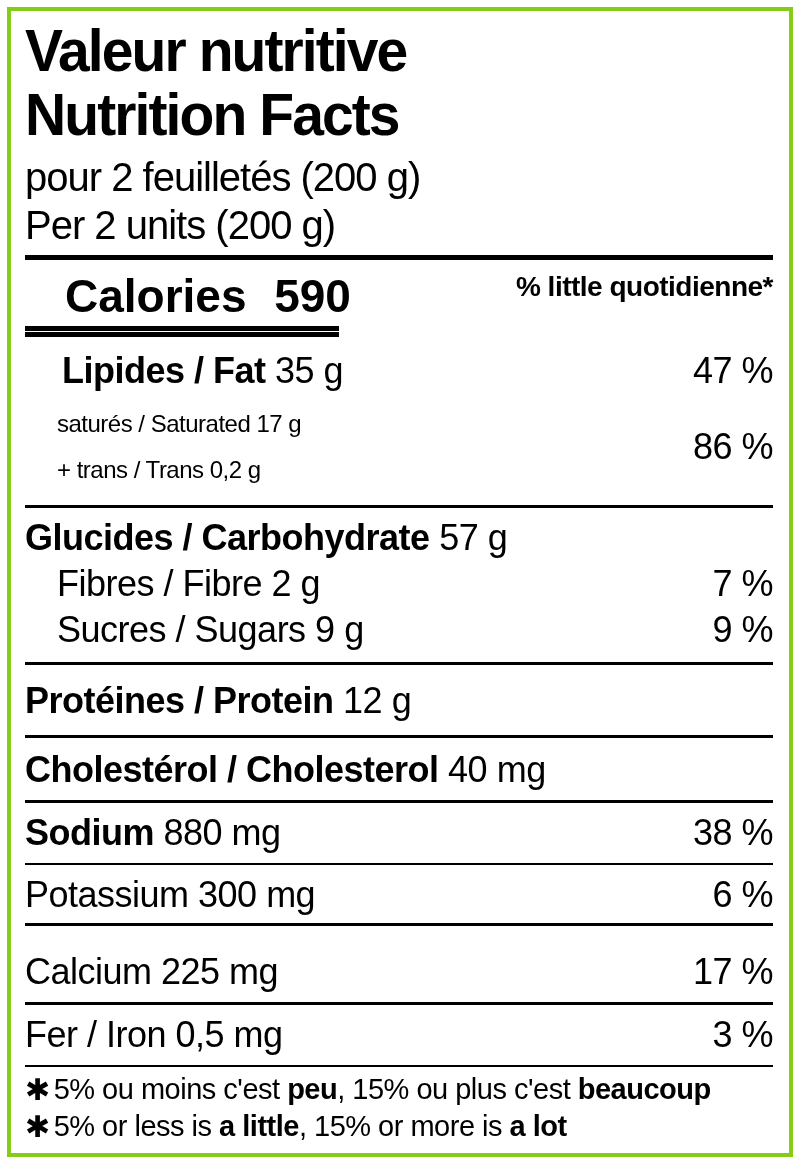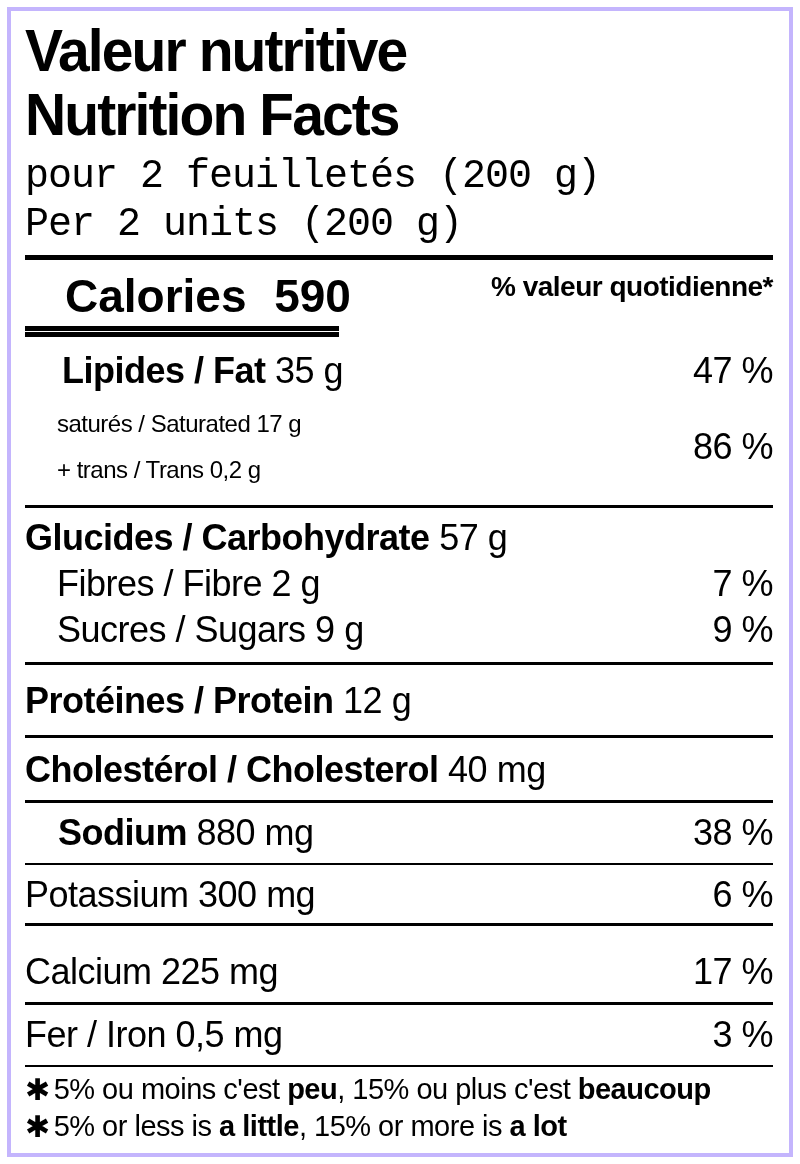--- a/index.html
+++ b/index.html
@@ -12,21 +12,21 @@
     height: 1164px;
     position: relative;
     font-family: "Liberation Sans", "DejaVu Sans", sans-serif;
     color: #000;
   }
   * { box-sizing: border-box; }
 
   .label {
     position: absolute;
     left: 7px; top: 7px; right: 7px; bottom: 7px;
-    border: 4px solid #c4b5fd;
+    border: 4px solid #84cc16;
     background: #fff;
     padding: 8px 16px 8px 14px;
     display: flex;
     flex-direction: column;
     overflow: hidden;
   }
 
   
   .title {
     font-weight: bold;
@@ -36,21 +36,21 @@
     transform: scaleX(0.95);
     transform-origin: left center;
     white-space: nowrap;
   }
   .serving {
     font-size: 40px;
     line-height: 48px;
     letter-spacing: -1px;
     white-space: nowrap;
   }
-  .serving-block { margin-top: 6px; font-family: Liberation Mono, monospace; }
+  .serving-block { margin-top: 6px; }
 
   
   .hr-med  { border-top: 5px solid #000; margin-top: 6px; }
   .hr-thin { border-top: 3px solid #000; }
   .bar-thick { height: 13px; background: #000; }
   .cal-bar {
     width: 314px;
     height: 13px;
     border-top: 5px solid #000;
     border-bottom: 5px solid #000;
@@ -96,21 +96,21 @@
   .indent { padding-left: 32px; }
 
   .row-fat        { padding: 12px 0 8px 0; margin-left: 37px; }
   .group-sat      { align-items: center; padding: 0 0 12px 0; }
   .sub-line       { padding-left: 32px; font-size: 24px; line-height: 46px; }
   .row-carb       { padding: 8px 0 2px 0; }
   .row-fibre      { padding: 0 0 2px 0; }
   .row-sugars     { padding: 0 0 10px 0; }
   .row-protein    { padding: 14px 0 12px 0; }
   .row-chol       { padding: 10px 0 8px 0; }
-  .row-sodium     { padding: 8px 0 8px 0; margin-left: 33px; }
+  .row-sodium     { padding: 8px 0 8px 0; }
   .row-potassium  { padding: 8px 0 6px 0; }
   .row-calcium    { padding: 24px 0 8px 0; }
   .row-iron       { padding: 8px 0 8px 0; }
 
   
   .footnote {
     padding-top: 4px;
     font-size: 29px;
     line-height: 37px;
     letter-spacing: -0.5px;
@@ -133,21 +133,21 @@
   <div class="serving-block">
     <div class="serving">pour 2 feuilletés (200 g)</div>
     <div class="serving">Per 2 units (200 g)</div>
   </div>
 
   <div class="hr-med"></div>
 
   <div class="calories-row">
     <div class="cal-left"><span>Calories</span><span class="cal-value">590</span></div>
     <div class="dv-header">
-      <div>% valeur quotidienne*</div>
+      <div>% little quotidienne*</div>
     </div>
   </div>
   <div class="cal-bar"></div>
 
   <div class="row row-fat">
     <div><span class="b">Lipides / Fat</span> <span>35 g</span></div>
     <div class="dv">47 %</div>
   </div>
 
   <div class="row group-sat">

